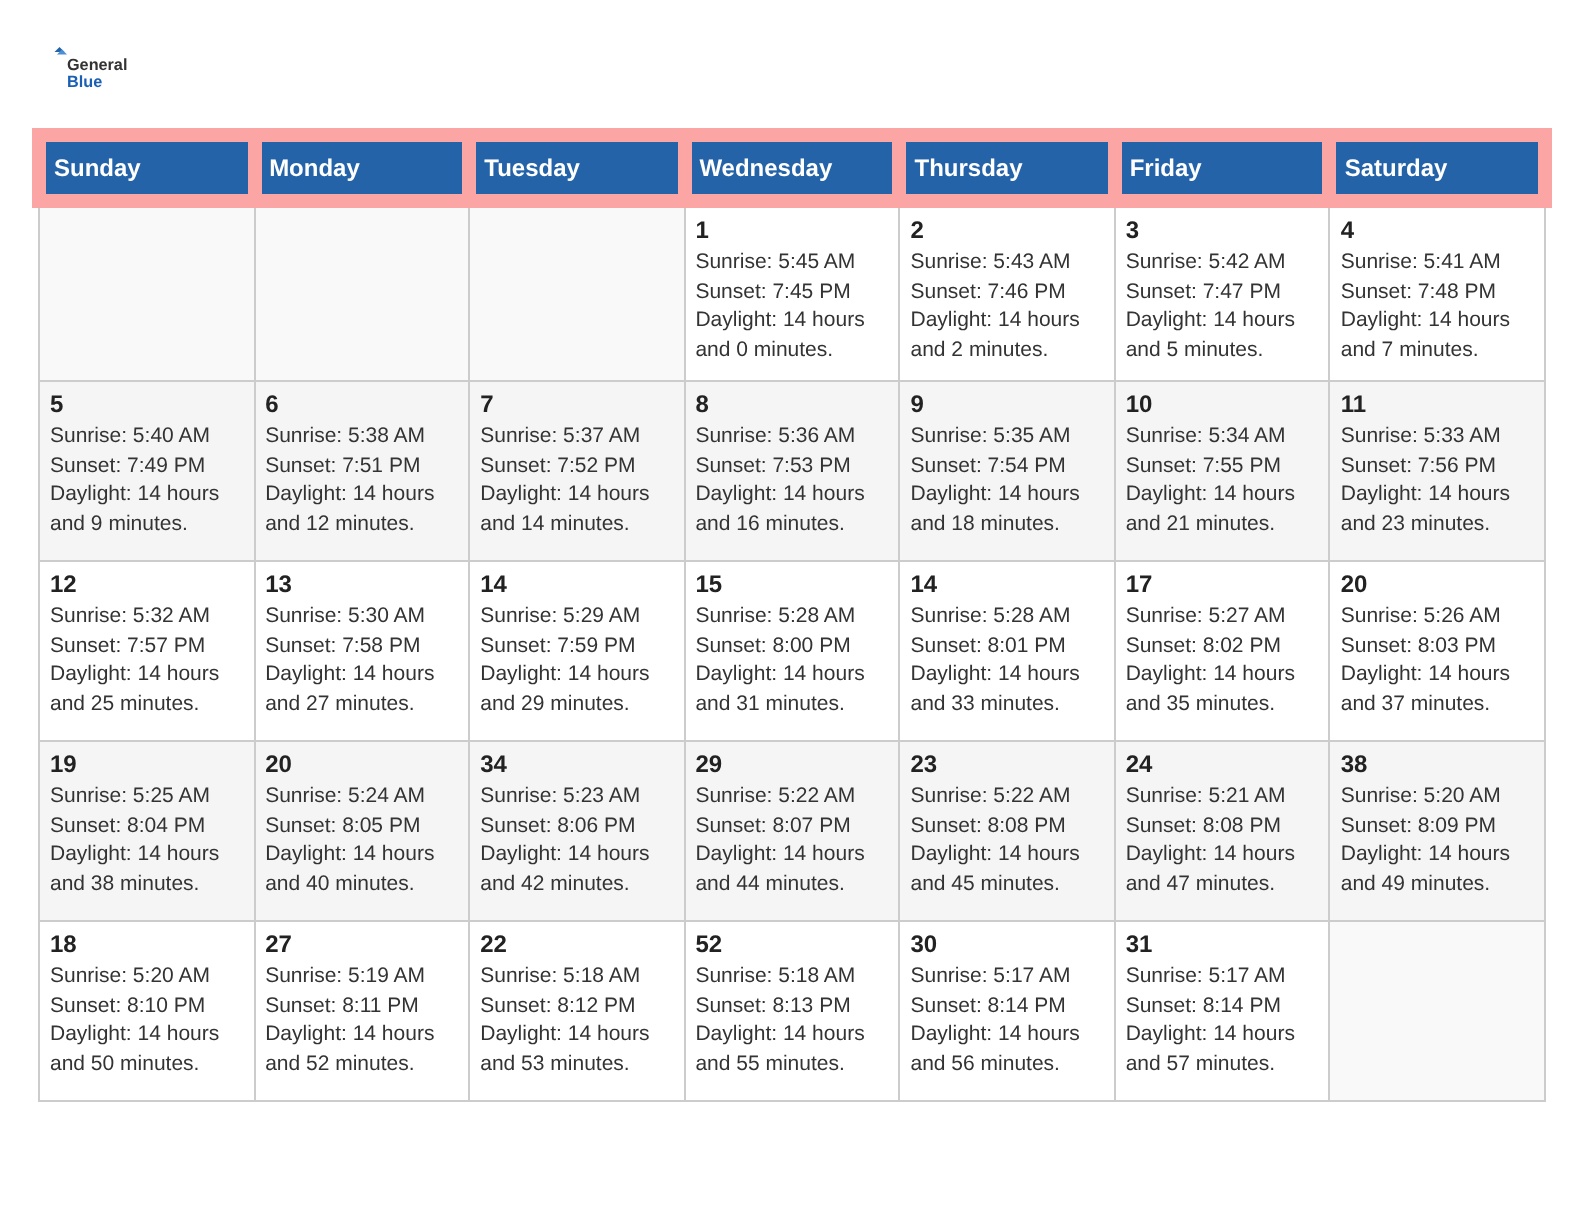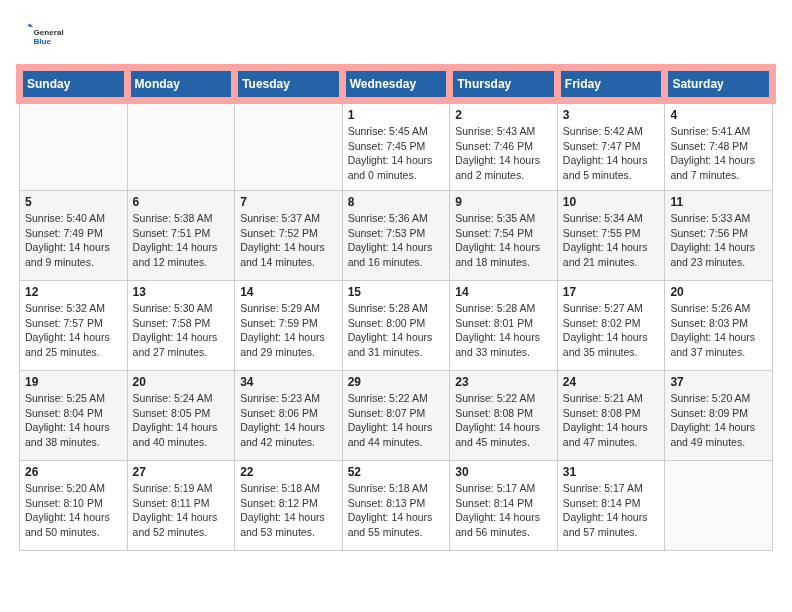--- a/index.html
+++ b/index.html
@@ -204,27 +204,27 @@
         </td>
         <td>
           <div class="day-number">23</div>
           <div class="day-info">Sunrise: 5:22 AM<br>Sunset: 8:08 PM<br>Daylight: 14 hours<br>and 45 minutes.</div>
         </td>
         <td>
           <div class="day-number">24</div>
           <div class="day-info">Sunrise: 5:21 AM<br>Sunset: 8:08 PM<br>Daylight: 14 hours<br>and 47 minutes.</div>
         </td>
         <td>
-          <div class="day-number">37</div>
+          <div class="day-number">38</div>
           <div class="day-info">Sunrise: 5:20 AM<br>Sunset: 8:09 PM<br>Daylight: 14 hours<br>and 49 minutes.</div>
         </td>
       </tr>
       <tr>
         <td>
-          <div class="day-number">26</div>
+          <div class="day-number">18</div>
           <div class="day-info">Sunrise: 5:20 AM<br>Sunset: 8:10 PM<br>Daylight: 14 hours<br>and 50 minutes.</div>
         </td>
         <td>
           <div class="day-number">27</div>
           <div class="day-info">Sunrise: 5:19 AM<br>Sunset: 8:11 PM<br>Daylight: 14 hours<br>and 52 minutes.</div>
         </td>
         <td>
           <div class="day-number">22</div>
           <div class="day-info">Sunrise: 5:18 AM<br>Sunset: 8:12 PM<br>Daylight: 14 hours<br>and 53 minutes.</div>
         </td>

